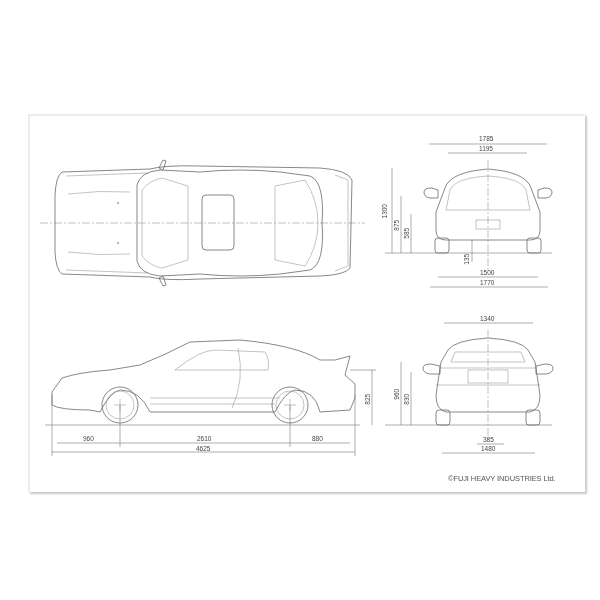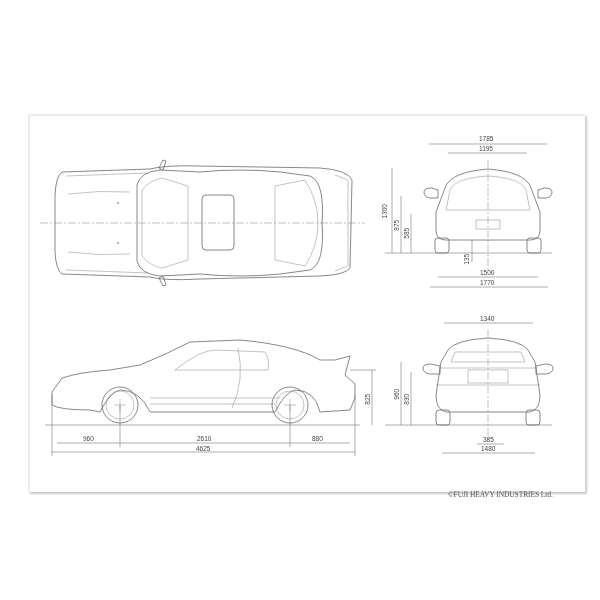--- a/index.html
+++ b/index.html
@@ -13,21 +13,21 @@
     border-top: 2px solid #ececec; border-left: 2px solid #ececec;
     box-shadow: 2px 2px 2px #c8c8c8;
   }
   svg { position: absolute; left: 0; top: 0; }
   .ln { fill: none; stroke: #6a6a6a; stroke-width: 0.8; }
   .lnl { fill: none; stroke: #9a9a9a; stroke-width: 0.6; }
   .dim { fill: none; stroke: #777; stroke-width: 0.6; }
   .cl { fill: none; stroke: #999; stroke-width: 0.6; stroke-dasharray: 8 2 2 2; }
   .copyright {
     position: absolute; left: 448px; top: 474px; font-size: 7.5px; color: #555;
-    font-family: Liberation Serif, serif; letter-spacing: -0.1px; margin-top: 16px;
+    font-family: Liberation Sans, sans-serif; letter-spacing: -0.1px;
   }
   .lbl { position: absolute; font-size: 6.5px; color: #444; font-family: "Liberation Sans", sans-serif; line-height: 1; white-space: nowrap; }
   .vert { transform: rotate(-90deg); transform-origin: center; }
 </style>
 </head>
 <body>
 
 <div class="sheet"></div>
 
 <svg width="600" height="600" viewBox="0 0 600 600">

